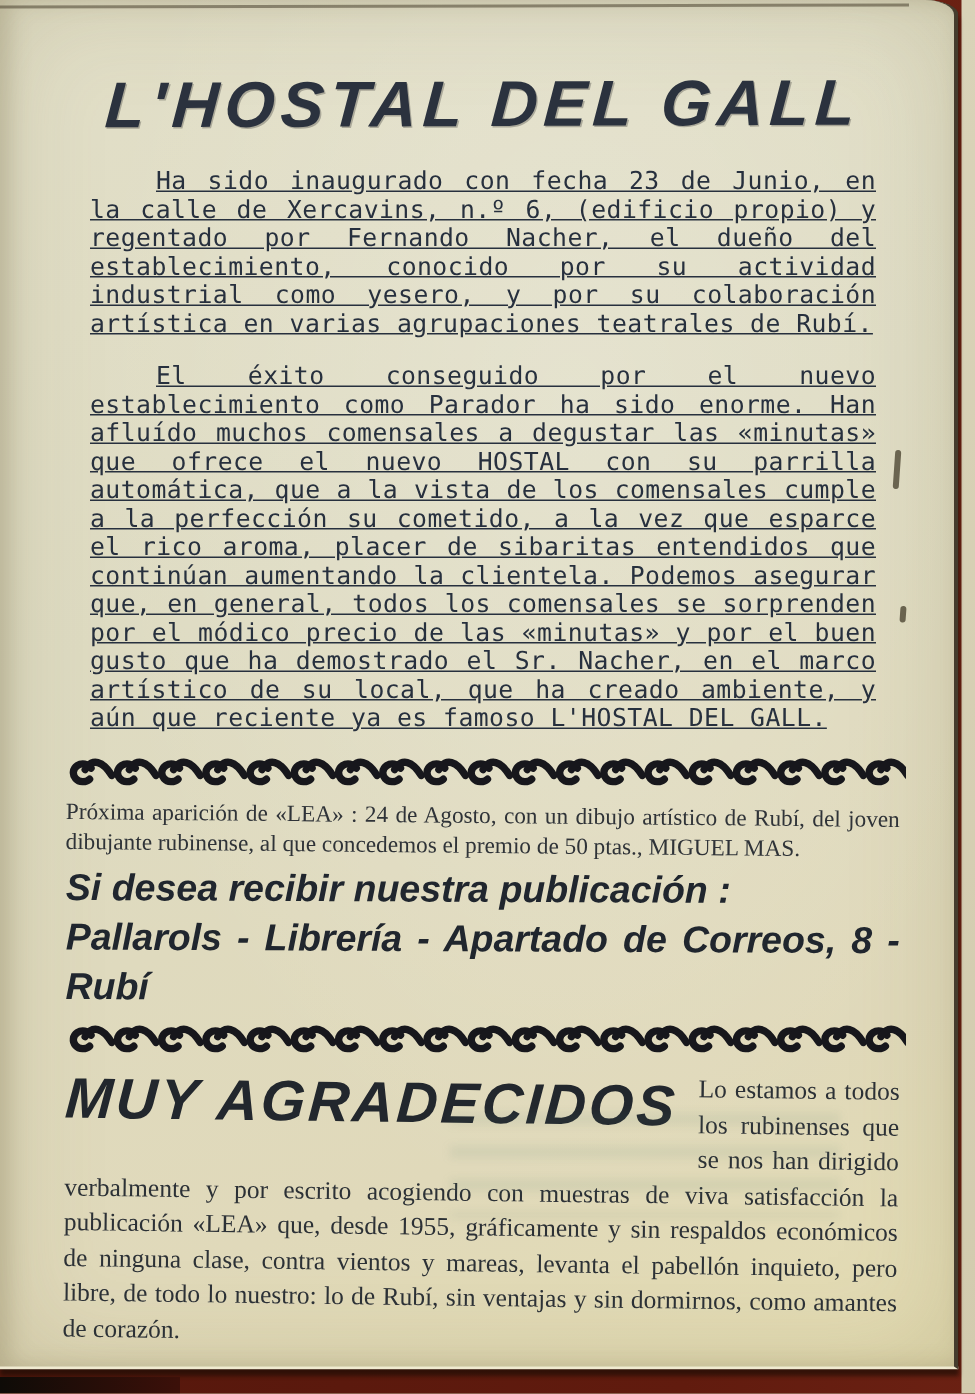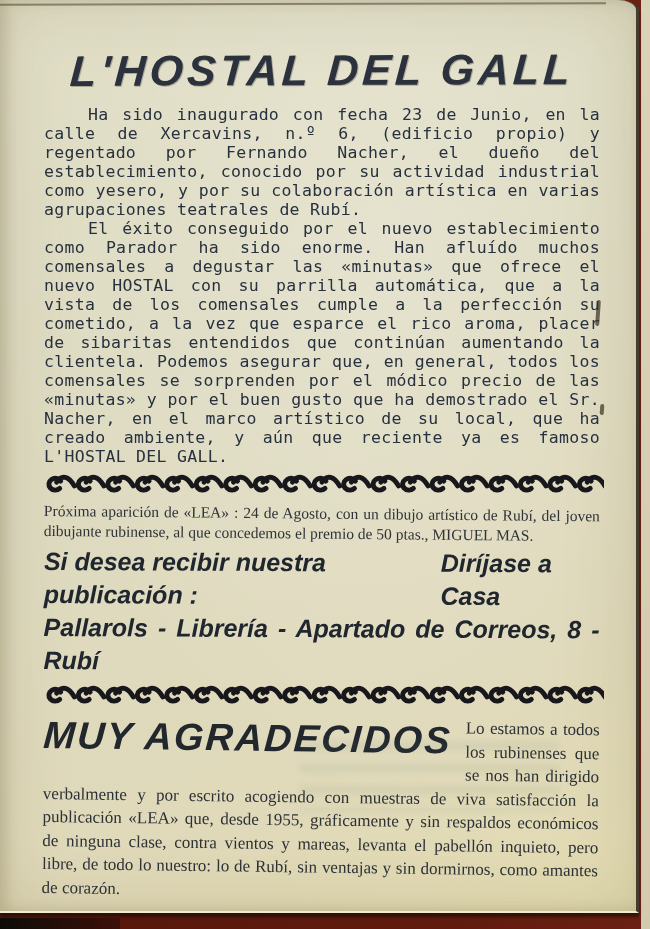--- a/index.html
+++ b/index.html
@@ -47,21 +47,21 @@
     text-shadow:1px 1px 0 rgba(40,40,40,0.30);
     white-space:nowrap;
   }
   .body-text{
     font-family:"DejaVu Sans Mono", monospace;
     font-size:16.5px;line-height:19px;
     letter-spacing:0.3px;
     text-align:justify;
     color:#27303e;
   }
-  .body-text p{margin:0;text-indent:44px;}
+  .body-text p{margin:16px;text-indent:44px;text-decoration:underline;}
   .ornament{display:block;margin:7px 0 3px 0;}
   .serif-note{
     font-family:"Liberation Serif", serif;
     font-size:15.5px;line-height:19.5px;
     color:#2f3338;
     margin-top:4px;
     text-align:justify;
     transform:rotate(0.55deg);transform-origin:left top;
   }
   .subscribe{
@@ -149,21 +149,20 @@
       <use href="#orn" x="480"></use>
         <use href="#orn" x="510"></use>
         <use href="#orn" x="540"></use>
     </svg>
 
     <div class="serif-note">Próxima aparición de «LEA» :   24 de Agosto,  con un dibujo artístico de Rubí, del joven dibujante rubinense, al que concedemos el premio de 50 ptas., MIGUEL MAS.</div>
 
     <div class="subscribe">
       <div class="line1">
         <span>Si desea recibir nuestra publicación :</span>
-        <span>Diríjase a Casa</span>
       </div>
       <div class="line2">Pallarols - Librería - Apartado de Correos, 8 - Rubí</div>
     </div>
 
     <svg class="ornament" width="560" height="24" viewBox="0 0 570 24" aria-hidden="true">
       <use href="#orn" x="0"></use>
         <use href="#orn" x="30"></use>
         <use href="#orn" x="60"></use>
         <use href="#orn" x="90"></use>
       <use href="#orn" x="120"></use>

